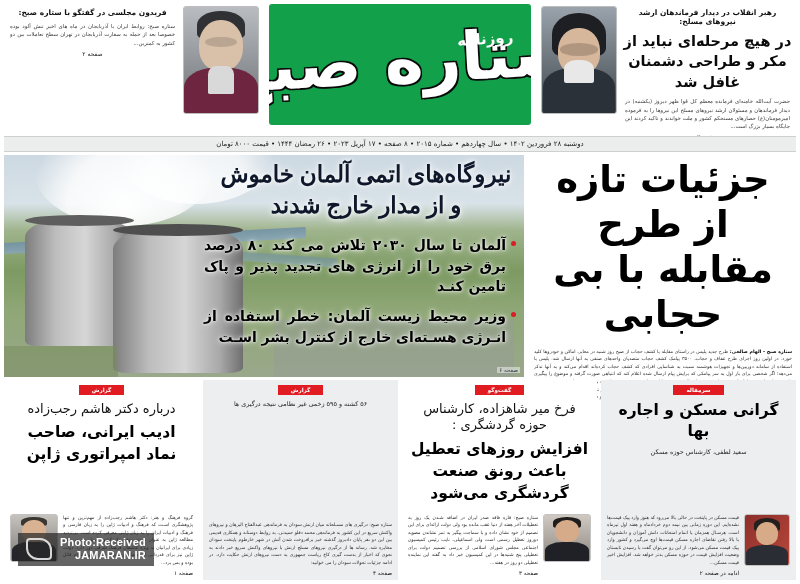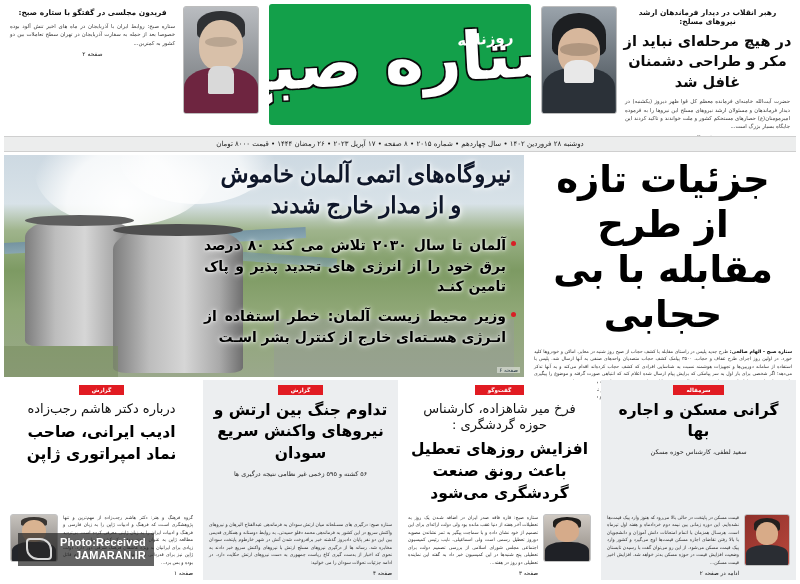--- a/index.html
+++ b/index.html
@@ -536,21 +536,20 @@
         </div>
         <div style="flex:1 1 auto;min-width:0;">
           <div class="col-text">ستاره صبح: قاره فاقد صدر ایران در اضافه شـدن یک روز به تعطیلات آخر هفته از دنیا عقب مانده بود ولی دولت ارائه‌ای برای این تصمیم از خود نشان داده و با سماجت پیگیر به ثمر نشاندن مصوبه دوروز تعطیل رسمی است ولی اسماعیلی، نایب رئیس کمیسیون اجتماعی مجلس شورای اسلامی از بررسی تصمیم دولت برای تعطیلی پنج شنبه‌ها در این کمیسیون خبر داد به گفته این نماینده تعطیلی دو روز در هفته...</div>
           <div class="col-pageref">صفحه ۳</div>
         </div>
       </div>
     </div>
 
     <div class="col">
       <div class="badge">گزارش</div>
-      <div class="col-head">تداوم جنگ بین ارتش و نیروهای واکنش سریع سودان</div>
       <div class="col-sub">۵۶ کشته و ۵۹۵ زخمی غیر نظامی نتیجه درگیری ها</div>
       <div class="col-lower">
         <div style="flex:1 1 auto;min-width:0;">
           <div class="col-text">ستاره صبح: درگیری های مسـلحانه میان ارتش سودان به فرماندهی عبدالفتاح البرهان و نیروهای واکنش سریع در این کشور به فرماندهی محمد دقلو حمیدتی، به روابط دوستانه و همکاری قدیمی بین این دو نفر پایان دادبروز گذشته خبر برافروخت شدن آتش در شهر خارطوم پایتخت سودان مخابره شد. رسانه ها از درگیری نیروهای مسلح ارتش با نیروهای واکنش سریع خبر دادند به نحوی که اخبار از بدست گیری کاخ ریاست جمهوری به دست نیروهای ارتش حکایت دارد. در ادامه جزئیات تحولات سودان را می خوانید:</div>
           <div class="col-pageref">صفحه ۴</div>
         </div>
       </div>
     </div>
 
     <div class="col plain">

